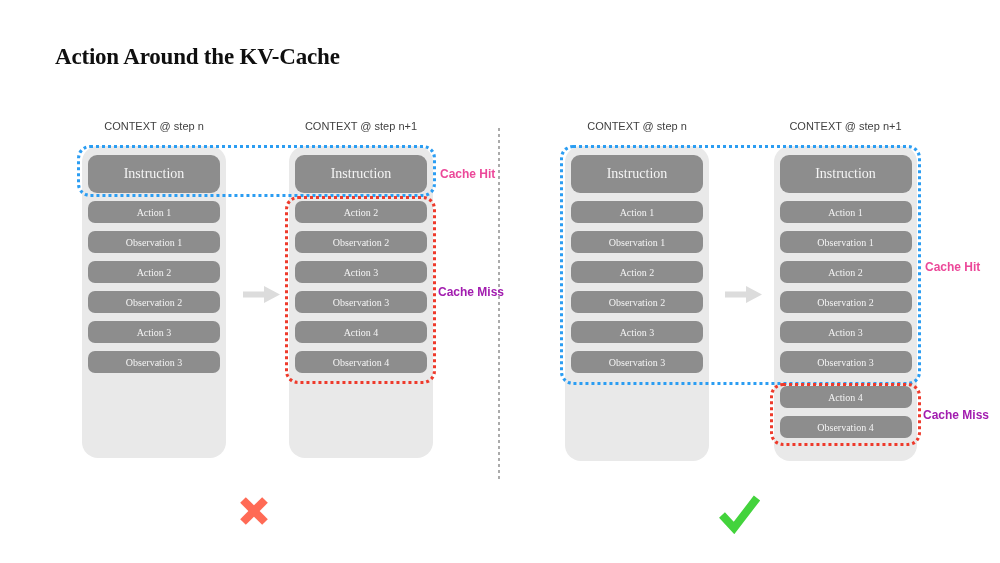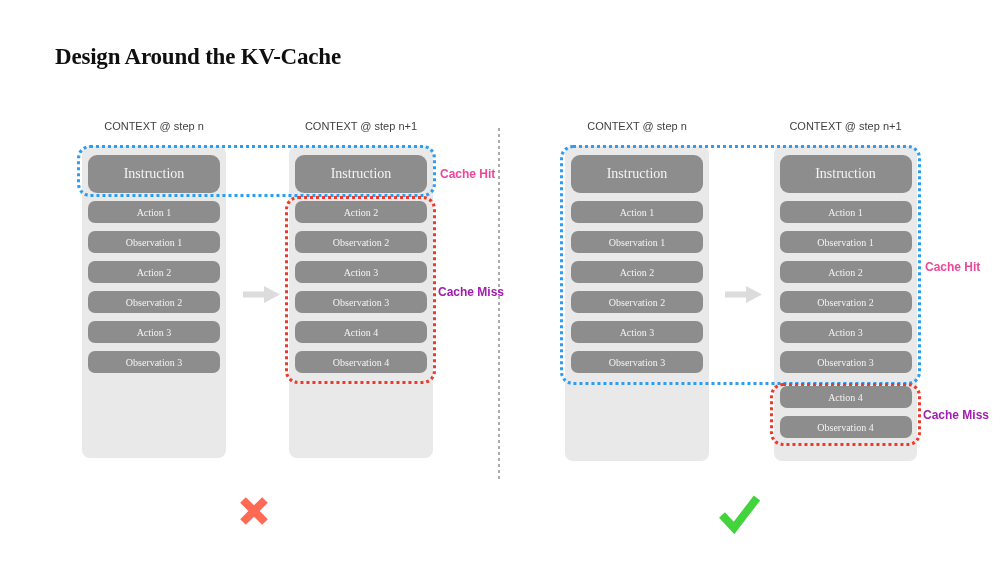--- a/index.html
+++ b/index.html
@@ -10,21 +10,21 @@
   .title {
     position:absolute; left:55px; top:44px; margin:0;
     font-family:"Liberation Serif", serif; font-size:23px; font-weight:700;
     color:#0f0f0f; letter-spacing:-0.2px;
   }
   .col-header {
     position:absolute; top:120px; text-align:center;
     font-size:11px; color:#3f3f3f; white-space:nowrap;
   }
   .col {
-    position:absolute; background:#e9e9e9; border-radius:8px;
+    position:absolute; background:#e9e9e9; border-radius:16px;
     box-sizing:border-box; display:flex; flex-direction:column;
     align-items:center; padding-top:9px; gap:8px;
   }
   .box {
     width:132px; height:22px; flex:0 0 22px; background:#8d8d8d;
     border-radius:7px; color:#f4f4f4;
     font-family:"Liberation Serif", serif; font-size:10px;
     display:flex; align-items:center; justify-content:center; white-space:nowrap;
   }
   .box.instruction { height:38px; flex:0 0 38px; font-size:14px; border-radius:9px; }
@@ -40,21 +40,21 @@
     background:repeating-linear-gradient(to bottom, #ababab 0 3px, transparent 3px 6px);
   }
   .arrow { position:absolute; }
   .verdict { position:absolute; }
 </style>
 </head>
 <body>
 
 <div class="canvas">
 
-  <h1 class="title">Design Around the KV-Cache</h1>
+  <h1 class="title">Action Around the KV-Cache</h1>
 
   <div class="divider"></div>
 
   <div>
     <div class="col-header" style="left:82px;width:144px">CONTEXT @ step n</div>
     <div class="col-header" style="left:289px;width:144px">CONTEXT @ step n+1</div>
 
     <div class="col" style="left:82px;top:146px;width:144px;height:312px">
       <div class="box instruction">Instruction</div>
       <div class="box">Action 1</div>

